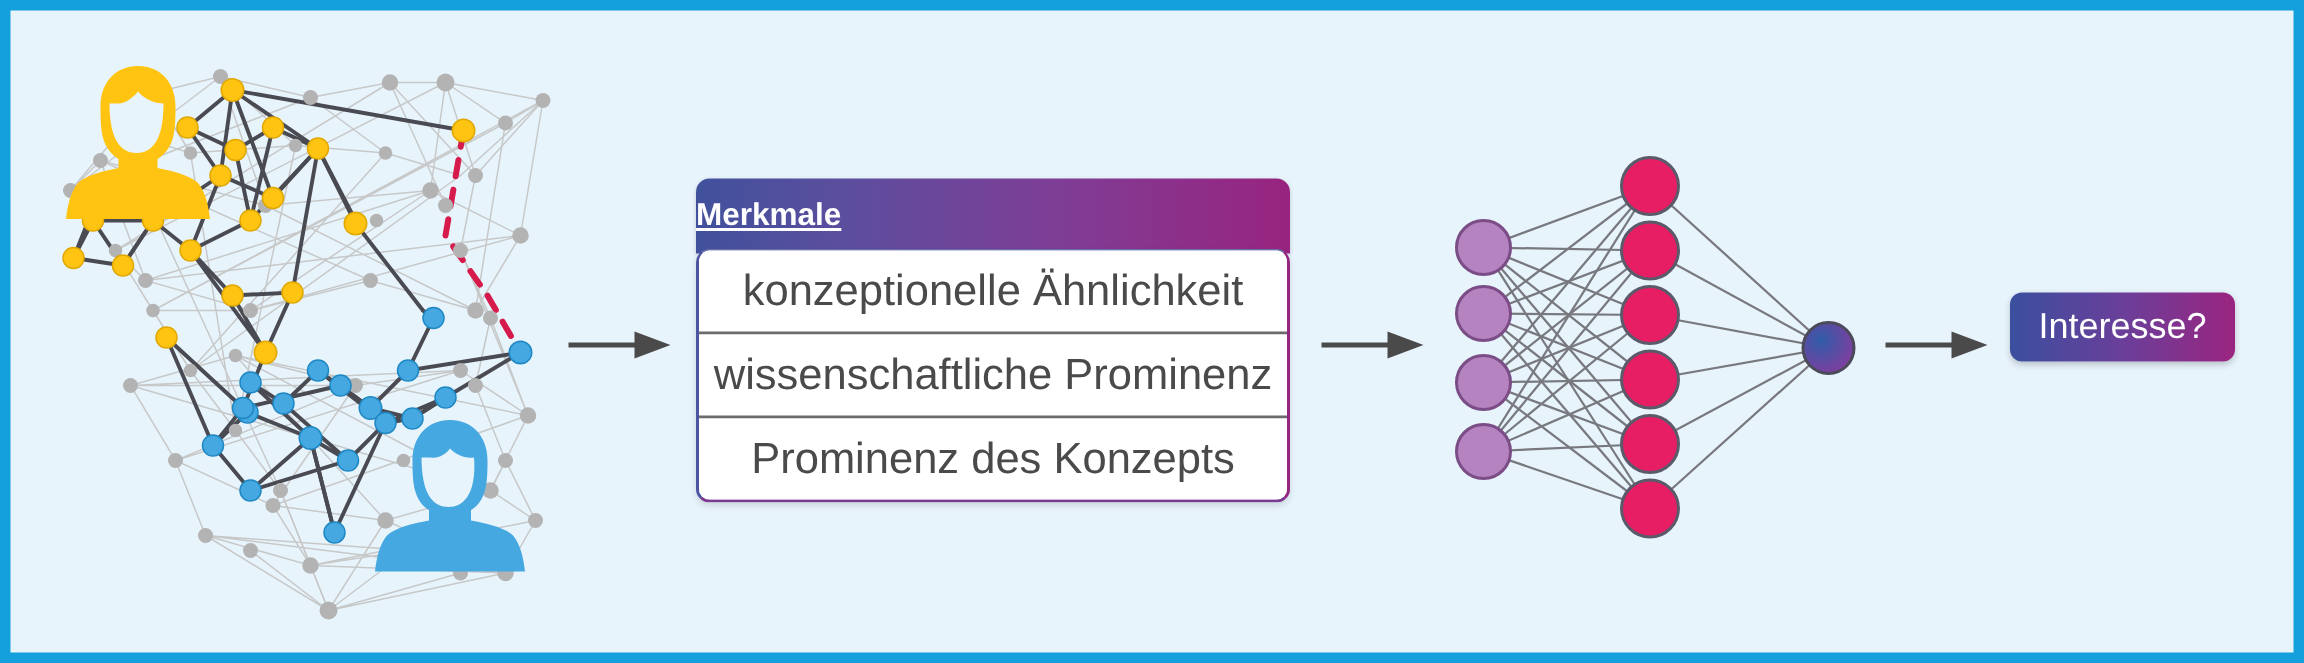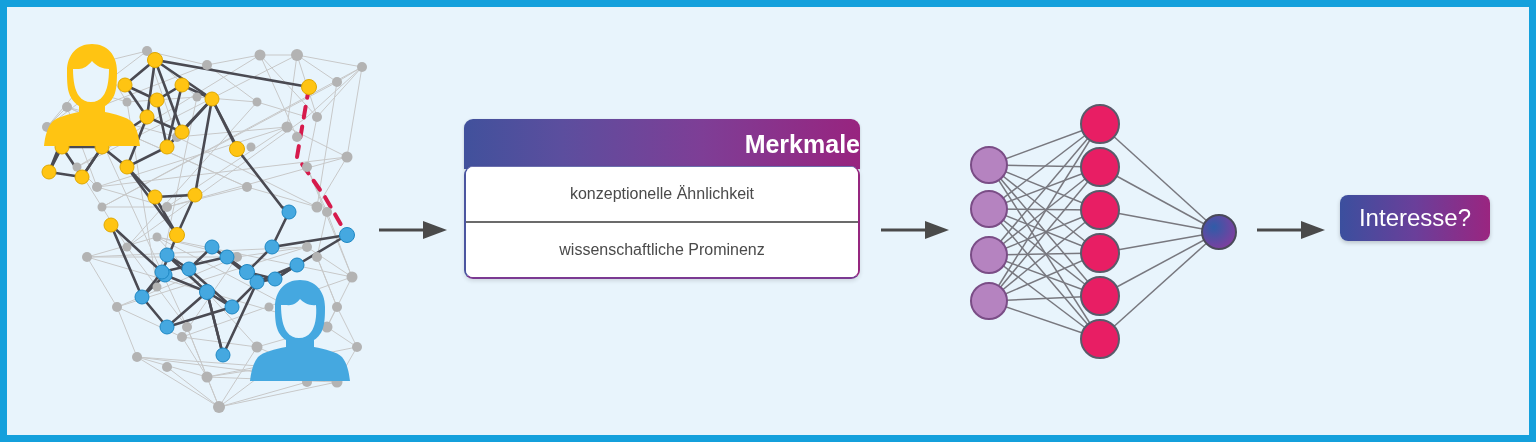--- a/index.html
+++ b/index.html
@@ -37,44 +37,45 @@
   
   #feature-table {
     position: absolute;
     left: 457px;
     top: 112px;
     width: 396px;
   }
   #feature-header {
     height: 50px;
     line-height: 50px;
-    text-align: right;
+    text-align: left;
     color: #ffffff;
-    font-size: 25px;
+    font-size: 21px;
     font-weight: bold;
     border-radius: 9px 9px 0 0;
     background: linear-gradient(to right, #41519c 0%, #5c4e9e 25%, #7e3e96 60%, #98247f 100%);
     box-shadow: 0 1px 3px rgba(0,0,0,0.18);
+    text-decoration: underline;
   }
   #feature-body {
     background: #ffffff;
     border-radius: 9px;
     border-top: 1px solid #6b6fae;
     border-left: 2px solid #4b55a0;
     border-right: 2px solid #95267f;
     border-bottom: 2px solid #7b3a92;
     margin-top: -3px;
     box-shadow: 0 2px 4px rgba(0,0,0,0.12);
     overflow: hidden;
   }
   .feature-row {
     height: 54px;
     line-height: 54px;
     text-align: center;
-    font-size: 16px;
+    font-size: 29px;
     color: #4a4a4a;
     border-bottom: 2px solid #6b6b6b;
     background: #ffffff;
   }
   .feature-row:last-child { border-bottom: none; }
 
   
   #neural-net {
     position: absolute;
     left: 950px;
@@ -282,20 +283,21 @@
   <svg class="arrow-svg" id="arrow-1" width="72" height="22" viewBox="0 0 72 22" xmlns="http://www.w3.org/2000/svg">
     <line x1="2" y1="11" x2="48" y2="11" stroke="#4A4A4A" stroke-width="3.2"></line>
     <polygon points="46,2 70,11 46,20" fill="#4A4A4A"></polygon>
   </svg>
 
   <div id="feature-table">
     <div id="feature-header">Merkmale</div>
     <div id="feature-body">
       <div class="feature-row">konzeptionelle Ähnlichkeit</div>
       <div class="feature-row">wissenschaftliche Prominenz</div>
+      <div class="feature-row">Prominenz des Konzepts</div>
     </div>
   </div>
 
   <svg class="arrow-svg" id="arrow-2" width="72" height="22" viewBox="0 0 72 22" xmlns="http://www.w3.org/2000/svg">
     <line x1="2" y1="11" x2="48" y2="11" stroke="#4A4A4A" stroke-width="3.2"></line>
     <polygon points="46,2 70,11 46,20" fill="#4A4A4A"></polygon>
   </svg>
 
   <div id="neural-net">
     <svg width="290" height="275" viewBox="0 0 290 275" xmlns="http://www.w3.org/2000/svg">

